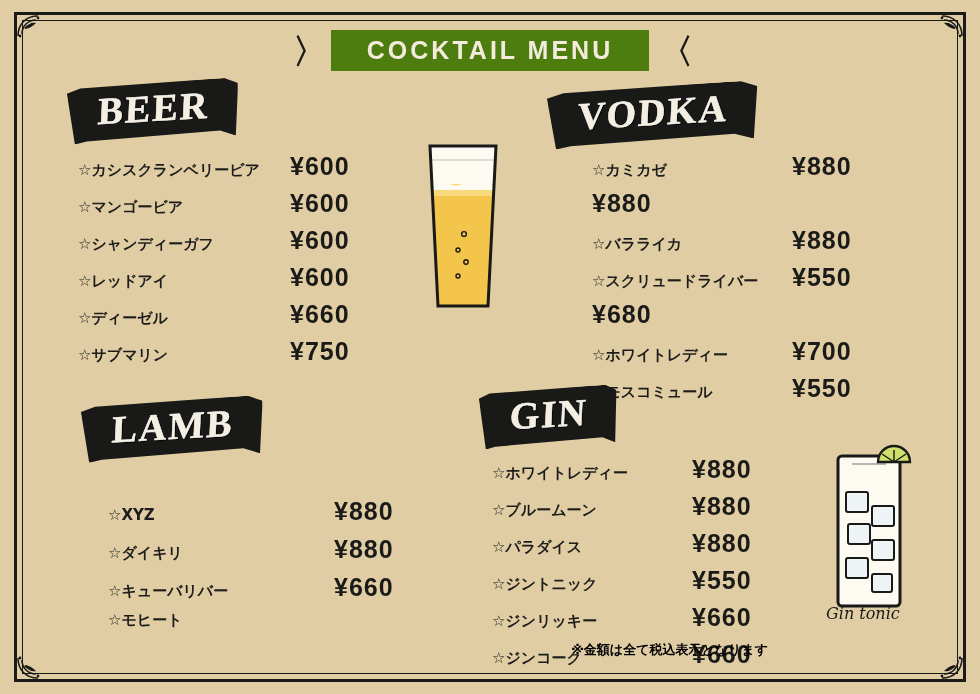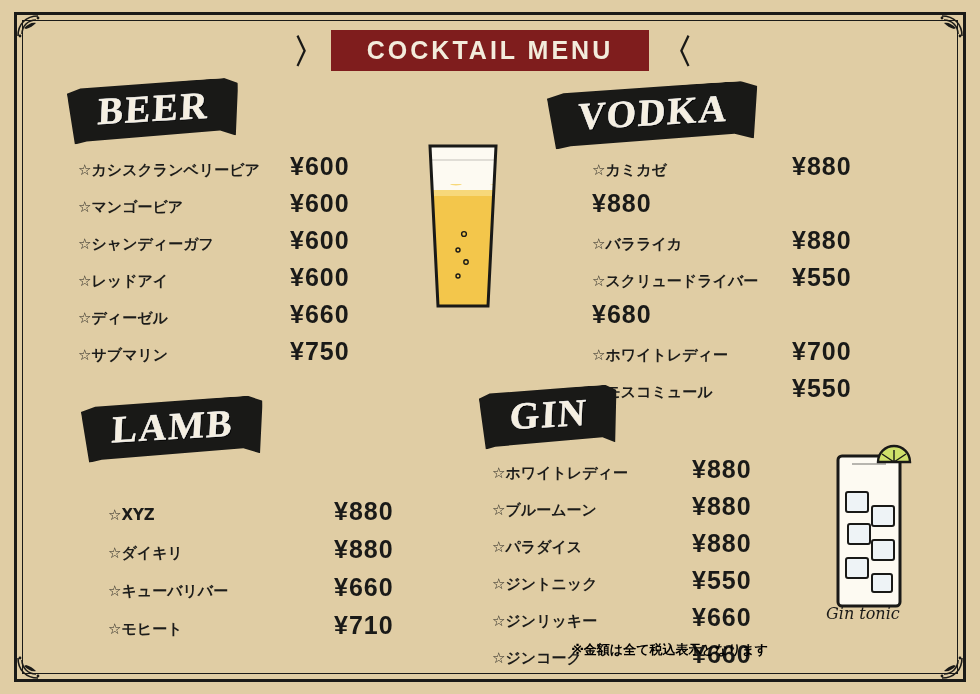--- a/index.html
+++ b/index.html
@@ -46,21 +46,21 @@
   .title-wrap {
     position: absolute;
     left: 0; right: 0;
     top: 30px;
     display: flex;
     justify-content: center;
     align-items: center;
     gap: 10px;
   }
   .title-bar {
-    background: #7f1d1d;
+    background: #4d7c0f;
     color: #f3ecdc;
     font-family: "Liberation Sans", sans-serif;
     font-weight: bold;
     letter-spacing: 3px;
     font-size: 25px;
     padding: 7px 36px 8px 36px;
     clip-path: polygon(0 0, 100% 0, 100% 100%, 0 100%);
     line-height: 1.05;
   }
   .title-chev {
@@ -328,21 +328,20 @@
     <div class="row">
       <span class="name">☆ダイキリ</span>
       <span class="price">¥880</span>
     </div>
     <div class="row">
       <span class="name">☆キューバリバー</span>
       <span class="price">¥660</span>
     </div>
     <div class="row">
       <span class="name">☆モヒート</span>
-      <span class="price">¥710</span>
     </div>
   </div>
 
   <div class="banner banner-gin">
     <span class="txt">GIN</span>
   </div>
   <div class="list list-gin">
     <div class="row">
       <span class="name">☆ホワイトレディー</span>
       <span class="price">¥880</span>

